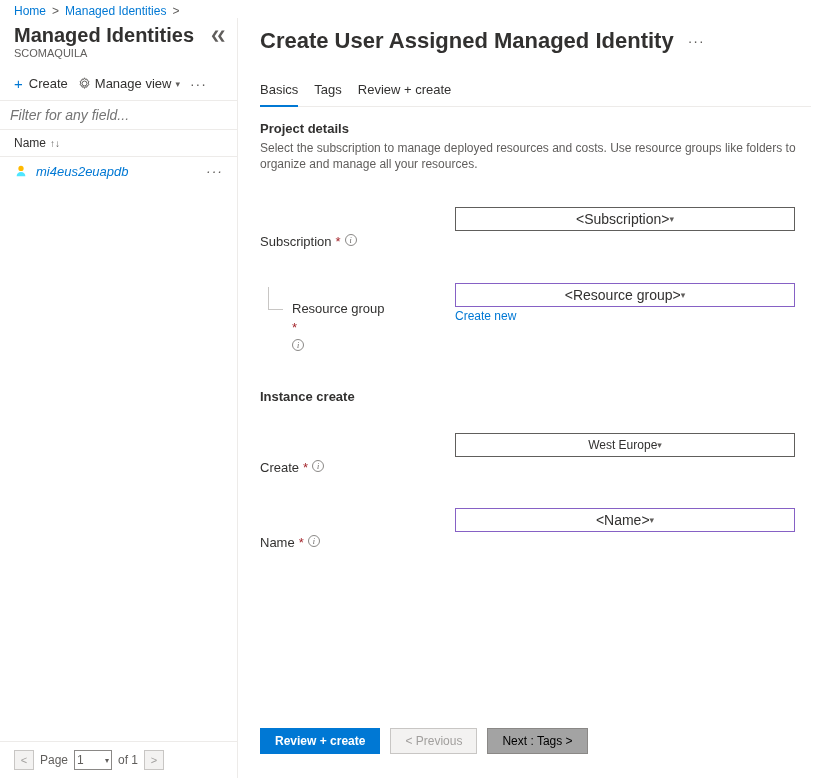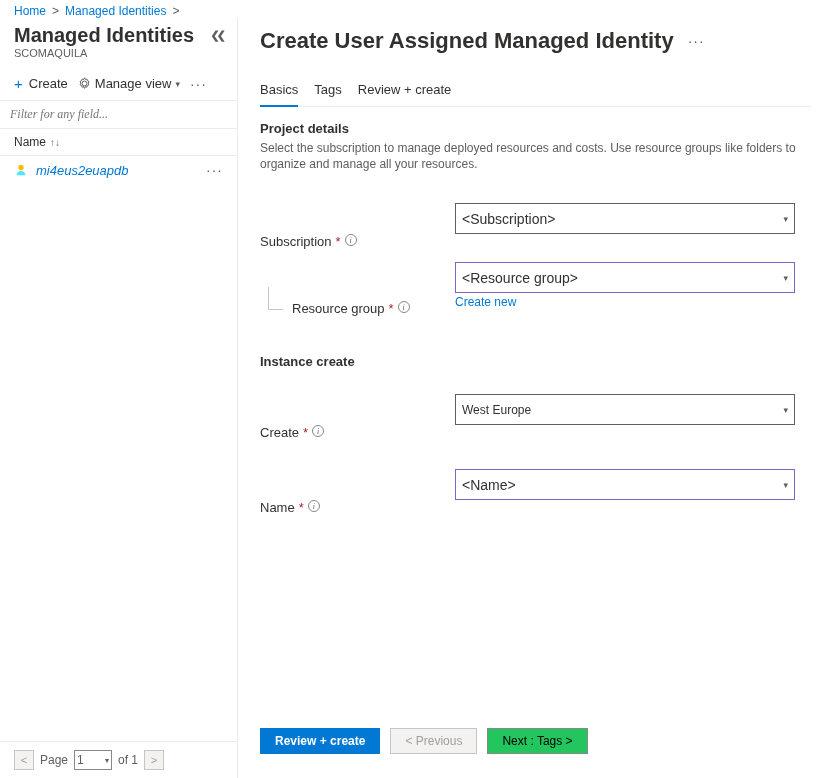--- a/index.html
+++ b/index.html
@@ -87,26 +87,25 @@
   .lp-toolbar .dots { color: #605e5c; font-size: 14px; letter-spacing: 1px; cursor: pointer; }
 
   .lp-filter {
     border-top: 1px solid #edebe9;
     border-bottom: 1px solid #edebe9;
   }
   .lp-filter input {
     width: 100%;
     border: none;
     padding: 6px 10px;
-    font-size: 12px;
+    font-size: 14px;
     outline: none;
     font-style: italic;
     color: #605e5c;
     background: #fff;
-    font-family: Liberation Serif, serif;
   }
   .lp-col-header {
     padding: 6px 14px;
     font-size: 12px;
     border-bottom: 1px solid #edebe9;
     display: flex;
     align-items: center;
     gap: 4px;
   }
   .lp-col-header .sort { font-size: 10px; color: #605e5c; }
@@ -200,21 +199,21 @@
 
   .form {
     margin-top: 16px;
     font-size: 13px;
   }
   .form-row {
     display: flex;
     align-items: center;
     margin-bottom: 6px;
   }
-  .form-row.indent .label { padding-left: 32px; position: relative; }
+  .form-row.indent .label { padding-left: 32px; position: relative; flex-direction: column; }
   .form-row.indent .label::before {
     content: "";
     position: absolute;
     left: 8px; top: -14px;
     width: 14px; height: 22px;
     border-left: 1px solid #c8c6c4;
     border-bottom: 1px solid #c8c6c4;
   }
   .label {
     width: 195px;
@@ -228,24 +227,24 @@
   .req { color: #a4262c; }
   .info-icon {
     width: 12px; height: 12px; border: 1px solid #8a8886; border-radius: 50%;
     display: inline-flex; align-items: center; justify-content: center;
     font-size: 8px; color: #605e5c; font-style: italic; font-family: serif;
     cursor: help;
   }
   .field { flex: 1; max-width: 340px; }
   .select {
     border: 1px solid #605e5c;
-    height: 31px;
-    display: flex;
-    align-items: center;
-    justify-content: space-between;
+    height: 24px;
+    display: flex;
+    align-items: center;
+    justify-content: center;
     padding: 0 6px;
     font-size: 14px;
     cursor: pointer;
     background: #fff;
   }
   .select.purple { border-color: #8661c5; }
   .select .chev { font-size: 9px; color: #605e5c; }
   .link-sm { font-size: 12px; color: #0078d4; margin-top: 2px; display: inline-block; cursor: pointer; }
 
   .form .spacer { height: 18px; }
@@ -255,21 +254,21 @@
     margin-top: auto;
     padding: 12px 0;
     display: flex;
     gap: 10px;
   }
   .btn {
     height: 26px;
     padding: 0 14px;
     font-size: 12px;
     border: 1px solid #8a8886;
-    background: #22c55e;
+    background: #a3a3a3;
     cursor: pointer;
     display: inline-flex; align-items: center;
   }
   .btn.primary {
     background: #0078d4;
     color: #fff;
     border-color: #0078d4;
     font-weight: 600;
   }
   .btn.disabled {

